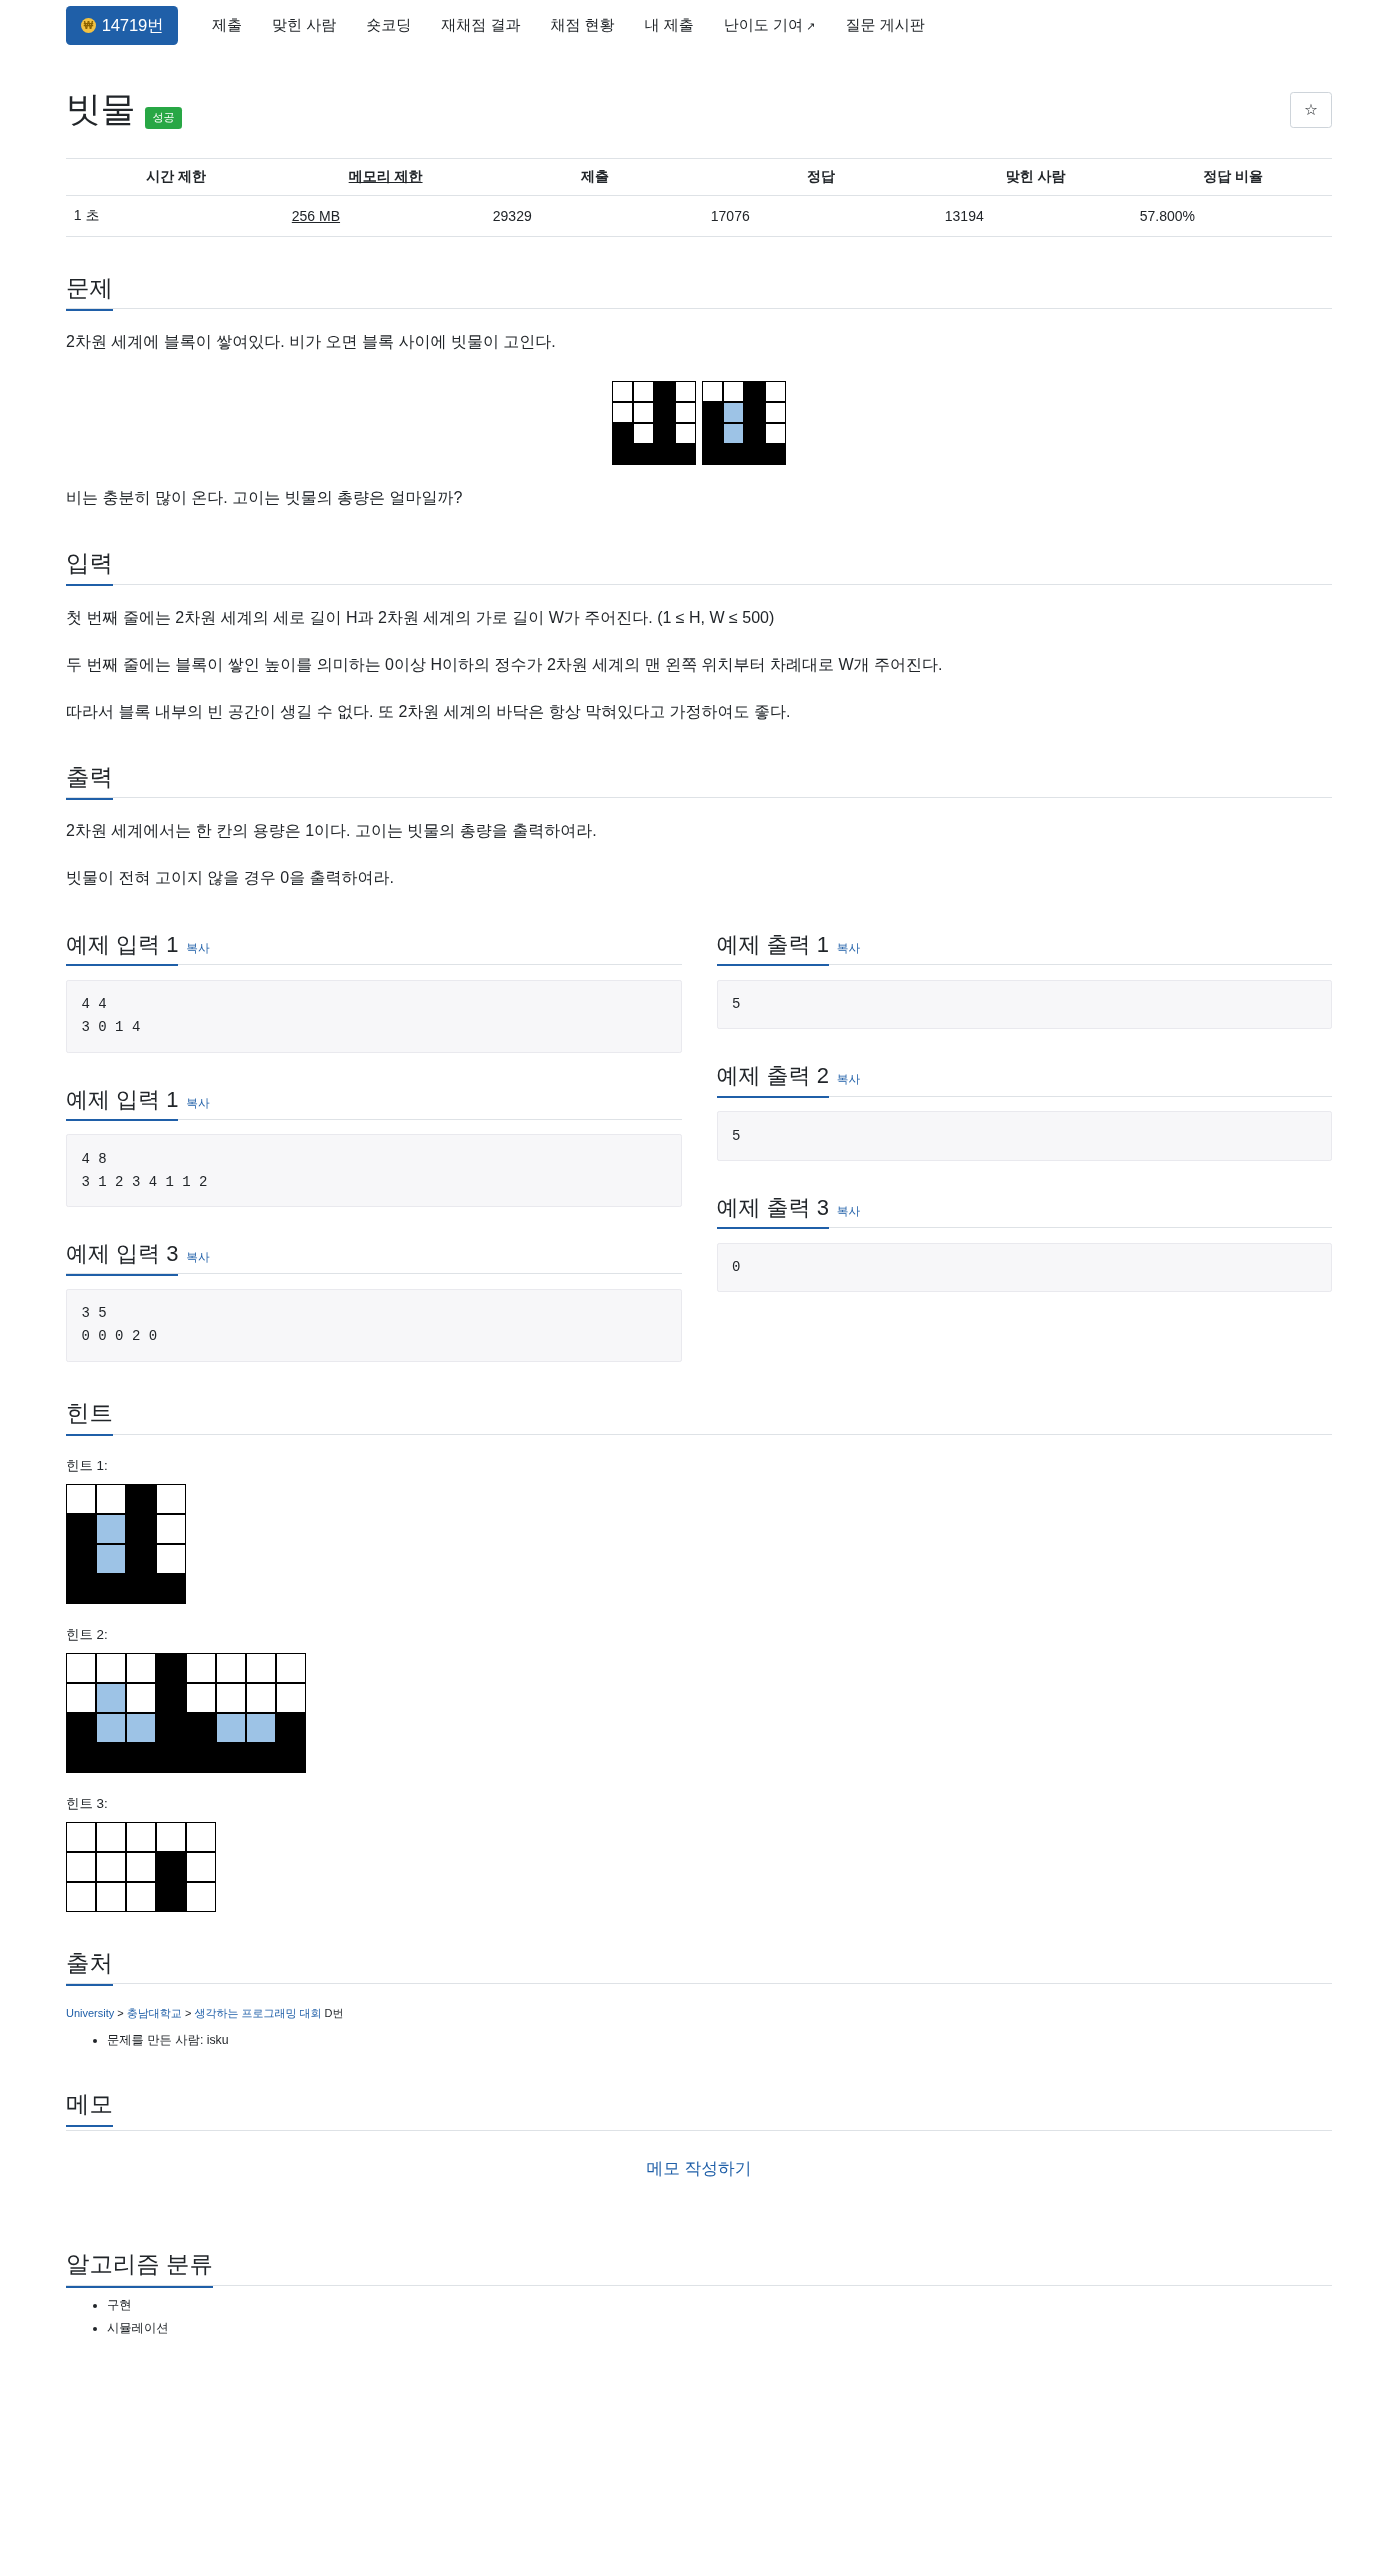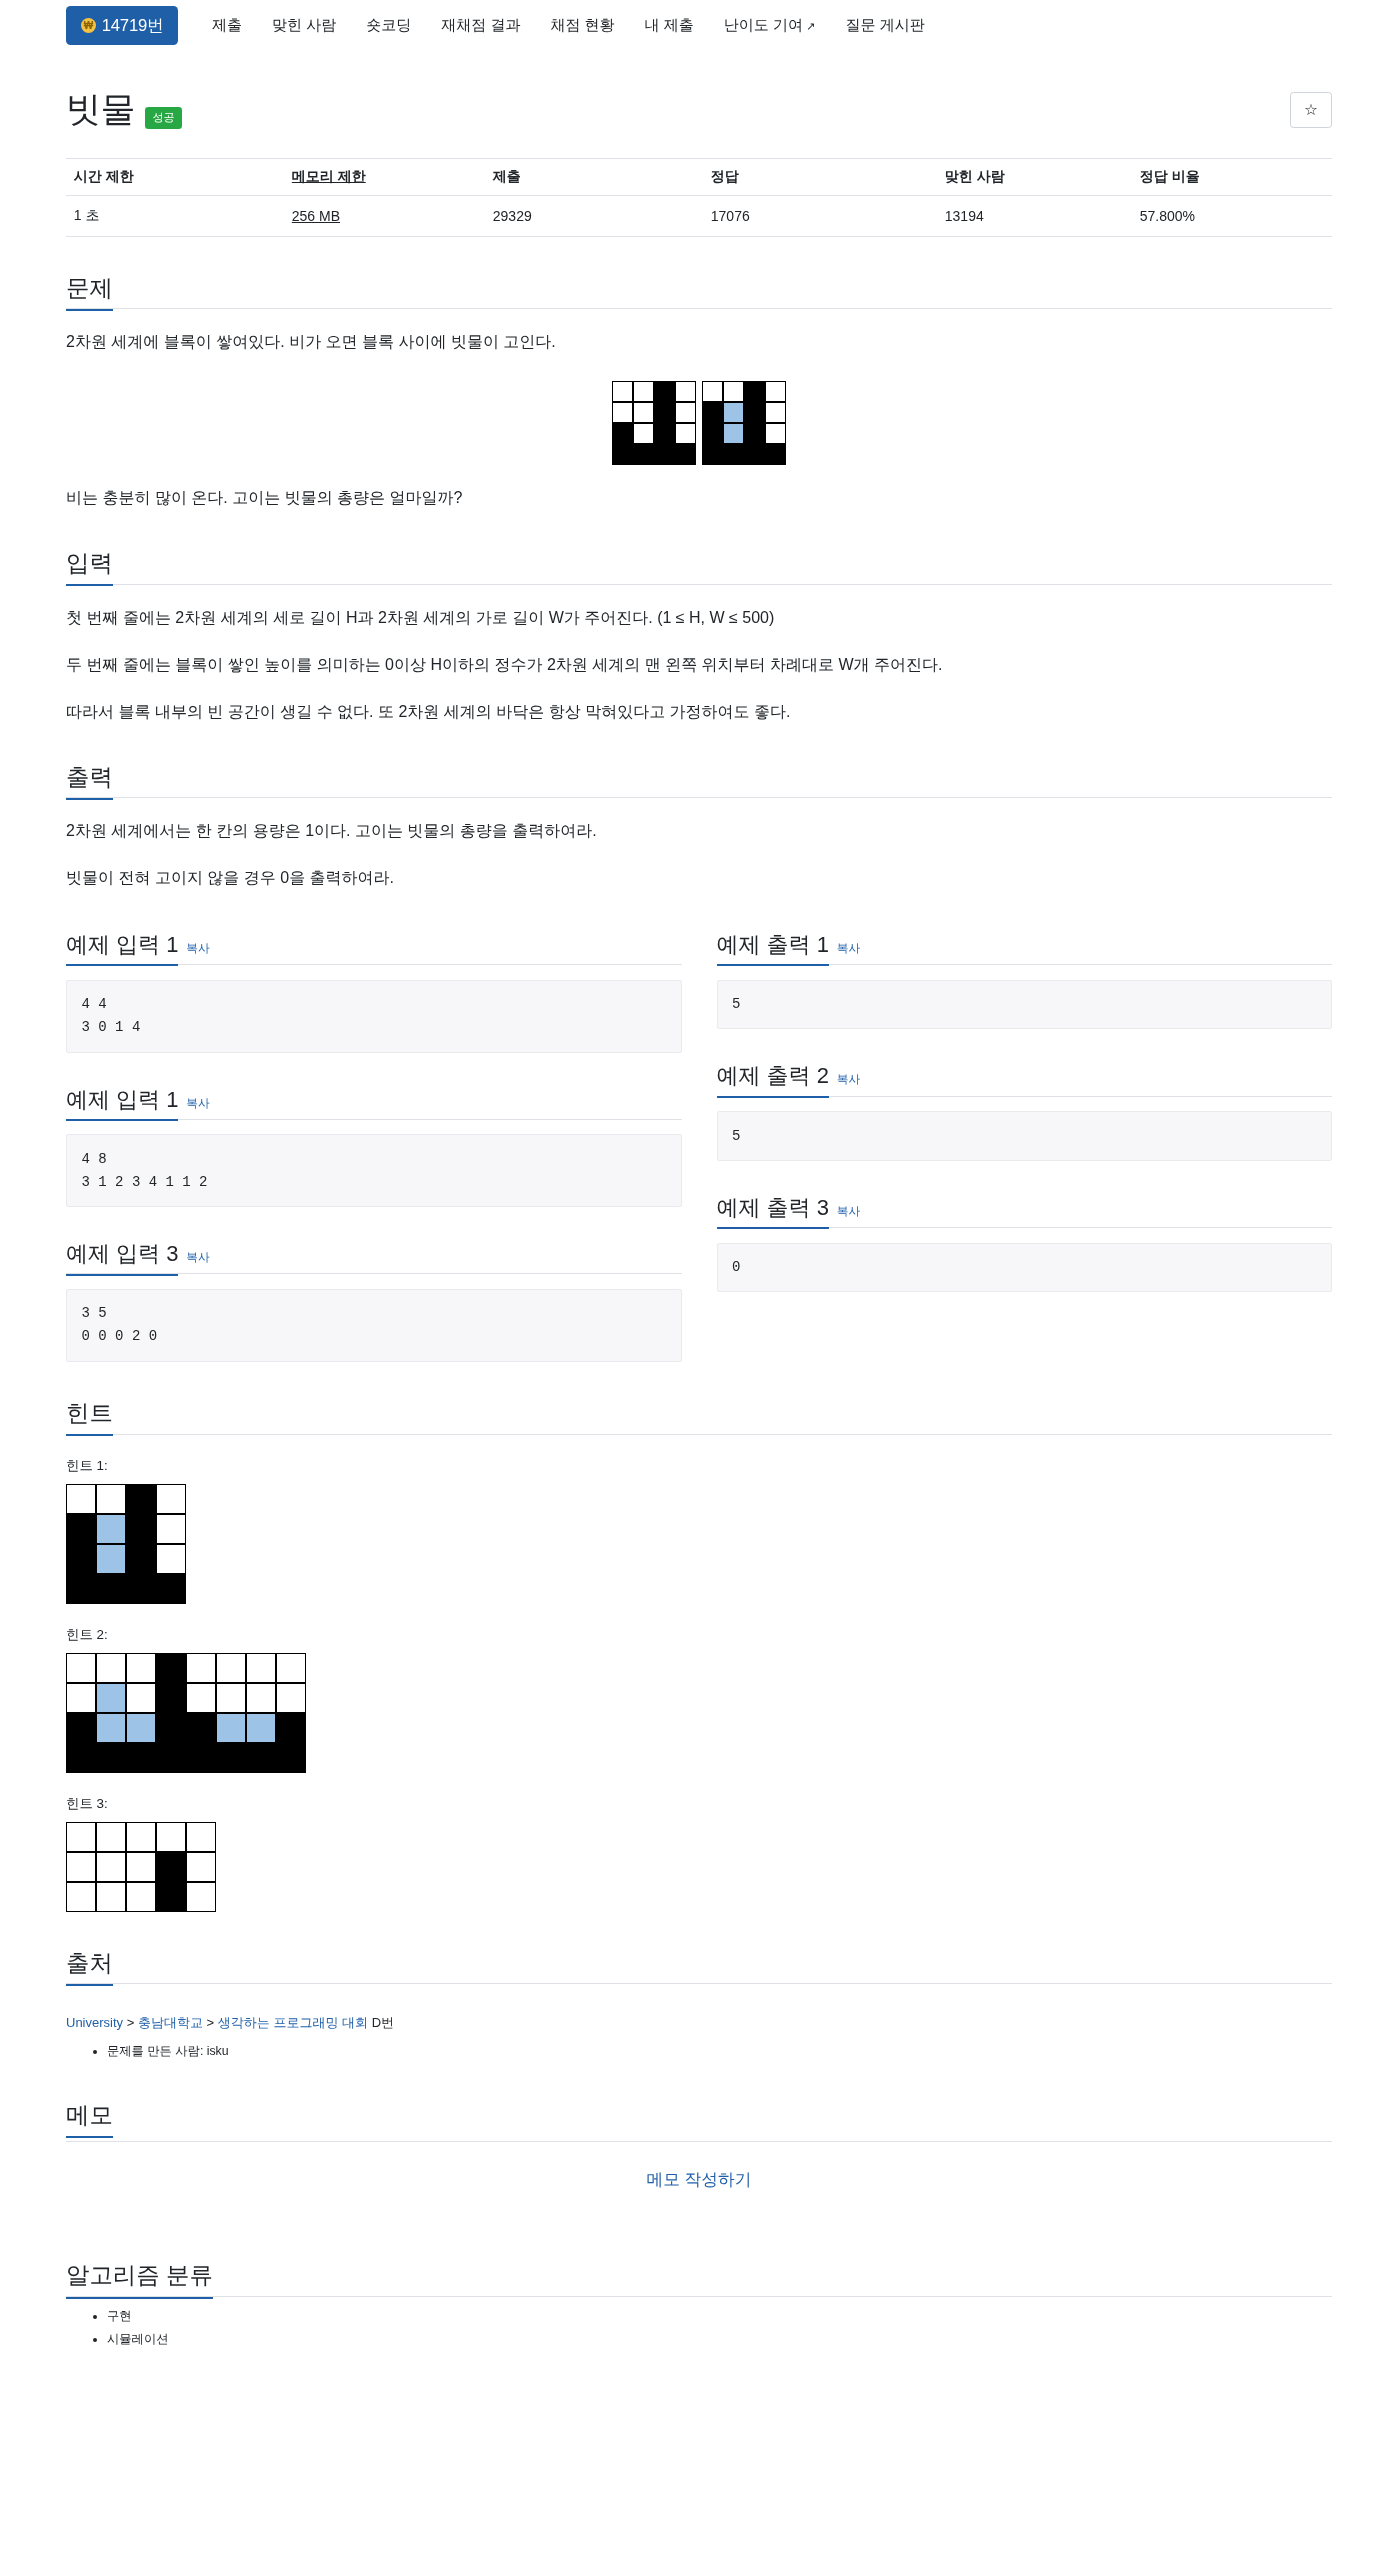--- a/index.html
+++ b/index.html
@@ -69,21 +69,21 @@
     background:#fff; display:flex; align-items:center; justify-content:center;
     font-size: 15.6px; color:#212529; cursor:pointer;
   }
 
   
   table.info {
     width: 100%; border-collapse: collapse; margin-top: 24.5px;
     font-size: 14px;
   }
   table.info th {
-    text-align:left; font-weight:700; padding: 9px 5.6px 9px 7.8px;
+    text-align:center; font-weight:700; padding: 9px 5.6px 9px 7.8px;
     border-top: 1.1px solid #dee2e6; border-bottom: 1.1px solid #dee2e6;
     color:#212529;
   }
   table.info td {
     padding: 11px 5.6px 11px 7.8px; border-bottom: 0.6px solid #dee2e6; color:#212529;
   }
   table.info th:nth-child(1), table.info td:nth-child(1) { width: 218px; }
   table.info th:nth-child(2), table.info td:nth-child(2) { width: 201px; text-decoration: underline; }
   table.info th:nth-child(3), table.info td:nth-child(3) { width: 218px; }
   table.info th:nth-child(4), table.info td:nth-child(4) { width: 234px; }
@@ -126,21 +126,21 @@
     font-family:"Liberation Mono", monospace; font-size: 14px; line-height:1.65;
     padding: 12.3px 14.5px; margin: 14.5px 0 0 0; white-space: pre; color:#212529;
     min-height: 33px;
   }
 
   
   .hint-label { font-size: 13.4px; margin-top: 22px; color:#212529; }
   .hint-fig { margin-top: 9px; display:flex; }
 
   
-  .src-line { font-size: 13px; margin-top: 30px; color:#212529; }
+  .src-line { font-size: 11px; margin-top: 22px; color:#212529; }
   .src-line a { color:#1f5fa8; text-decoration:none; }
   .src-line .sep { color:#212529; }
   ul.plain { margin: 7.8px 0 0 0; padding-left: 41px; font-size: 12.3px; line-height:1.9; }
   ul.plain li { color:#212529; }
 
   
   .memo-btn {
     display:block; width:100%; text-align:center;
     font-size: 16.7px; color:#1f5fa8; text-decoration:none;
     padding: 26px 0 33px 0; cursor:pointer;

